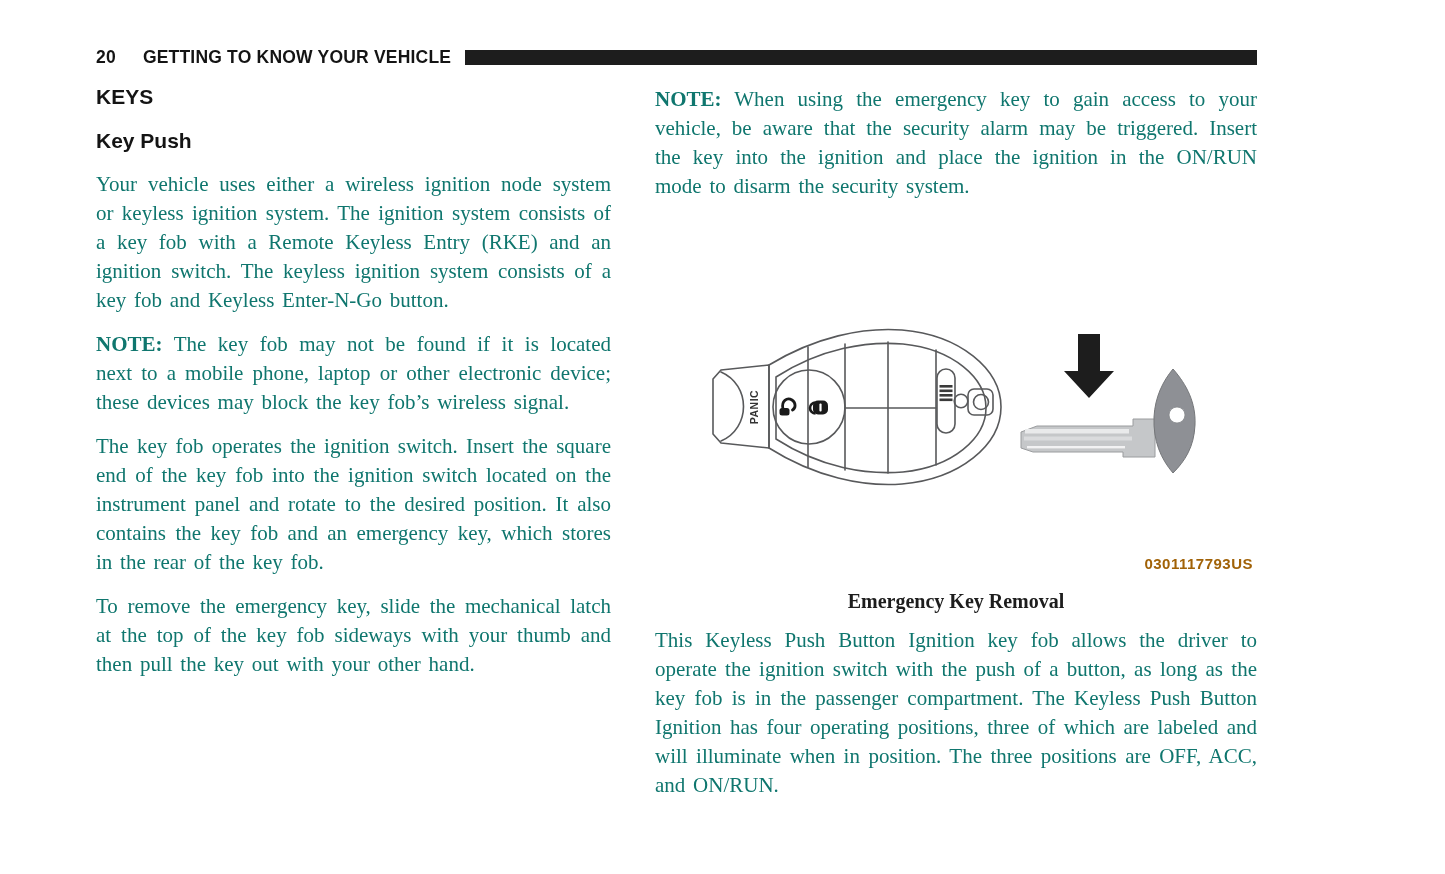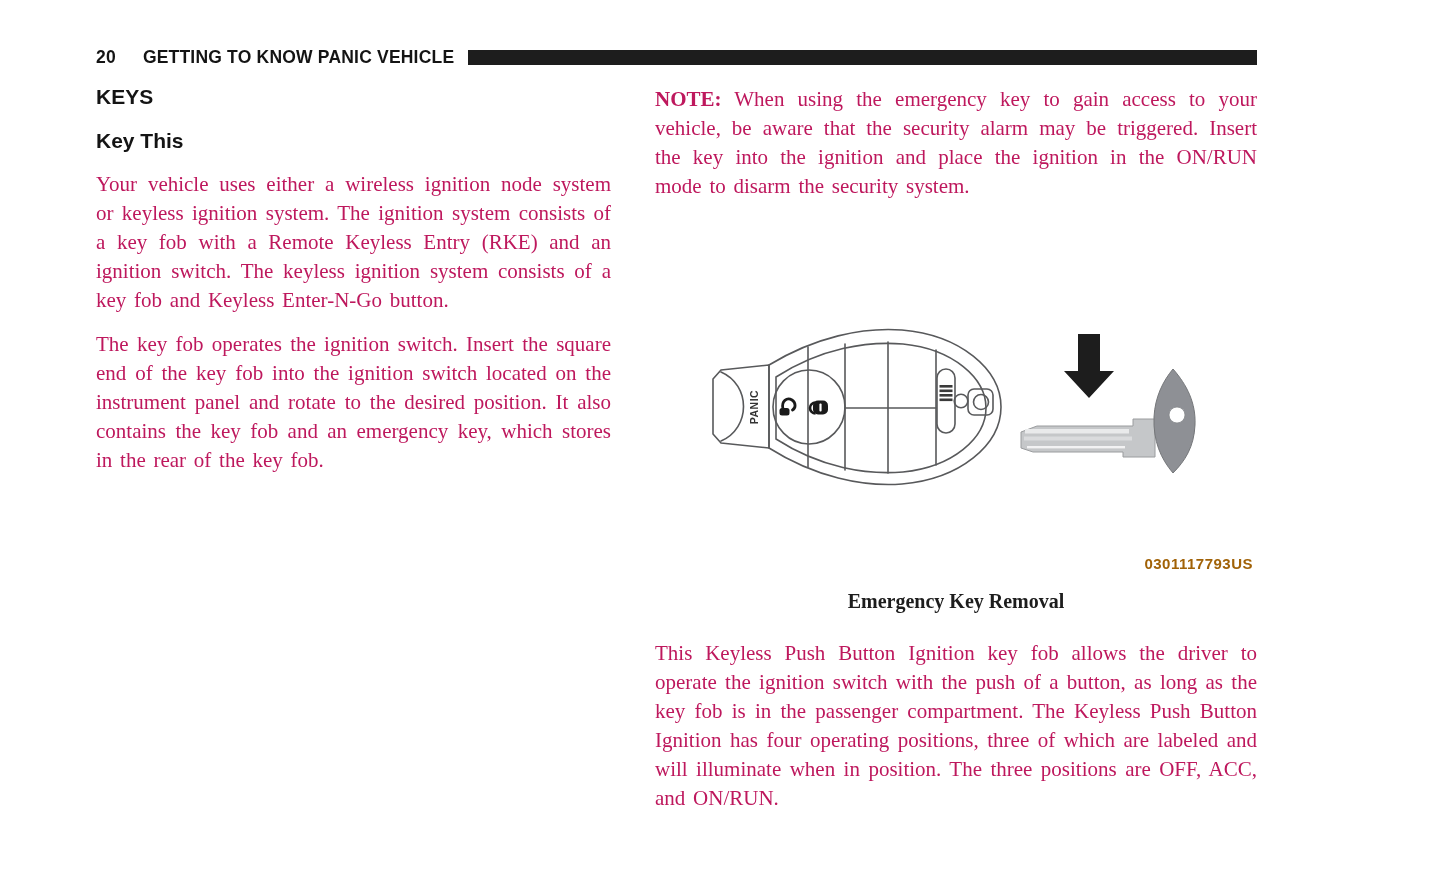--- a/index.html
+++ b/index.html
@@ -29,59 +29,61 @@
     font-family:"Liberation Sans", sans-serif;
     font-size:21px; line-height:24px; font-weight:bold; color:#141414;
   }
   h1.kicker { margin-top:4px; }
   h2.sub    { margin-top:20px; }
 
   p.body {
     font-family:"Liberation Serif", serif;
     font-size:21px; line-height:29px;
     text-align:justify; word-spacing:2.5px;
-    margin-top:15px; color:#be185d;
+    margin-top:15px; color:#0f766e;
   }
   h2.sub + p.body { margin-top:17px; }
   .col-right > p.body.first { margin-top:4px; }
   p.body b { font-weight:bold; }
 
   figure.fig { margin:0; }
   svg.illus { display:block; margin-top:100px; }
   .fig-code {
     font-family:"Liberation Sans", sans-serif;
     font-weight:bold; font-size:15px; line-height:18px;
     letter-spacing:0.5px; color:#a16207;
     text-align:right; padding-right:4px; margin-top:2px;
   }
   figcaption.caption {
     font-family:"Liberation Serif", serif;
     font-weight:bold; font-size:20px; line-height:24px;
     text-align:center; margin-top:16px; color:#1d1d1d;
   }
-  .col-right > p.after-fig { margin-top:26px; }
+  .col-right > p.after-fig { margin-top:13px; }
 </style>
 </head>
 <body>
 
 <div class="page">
 
   <header class="pagehead">
     <span class="pagenum">20</span>
-    <span class="headtitle">GETTING TO KNOW PANIC VEHICLE</span>
+    <span class="headtitle">GETTING TO KNOW YOUR VEHICLE</span>
     <div class="header-bar"></div>
   </header>
 
   <div class="columns">
 
     <div class="col-left">
       <h1 class="kicker">KEYS</h1>
-      <h2 class="sub">Key This</h2>
+      <h2 class="sub">Key Push</h2>
       <p class="body">Your vehicle uses either a wireless ignition node system or keyless ignition system. The ignition system consists of a key fob with a Remote Keyless Entry (RKE) and an ignition switch. The keyless ignition system consists of a key fob and Keyless Enter-N-Go button.</p>
+      <p class="body"><b>NOTE:</b><span> The key fob may not be found if it is located next to a mobile phone, laptop or other electronic device; these devices may block the key fob’s wireless signal.</span></p>
       <p class="body">The key fob operates the ignition switch. Insert the square end of the key fob into the ignition switch located on the instrument panel and rotate to the desired position. It also contains the key fob and an emergency key, which stores in the rear of the key fob.</p>
+      <p class="body">To remove the emergency key, slide the mechanical latch at the top of the key fob sideways with your thumb and then pull the key out with your other hand.</p>
     </div>
 
     <div class="col-right">
       <p class="body first"><b>NOTE:</b><span> When using the emergency key to gain access to your vehicle, be aware that the security alarm may be triggered. Insert the key into the ignition and place the ignition in the ON/RUN mode to disarm the security system.</span></p>
 
       <figure class="fig">
         <svg class="illus" viewBox="0 0 602 252" width="602" height="252">
 
           <g fill="none" stroke="#58595b" stroke-width="1.6" stroke-linejoin="round" stroke-linecap="round">
 

